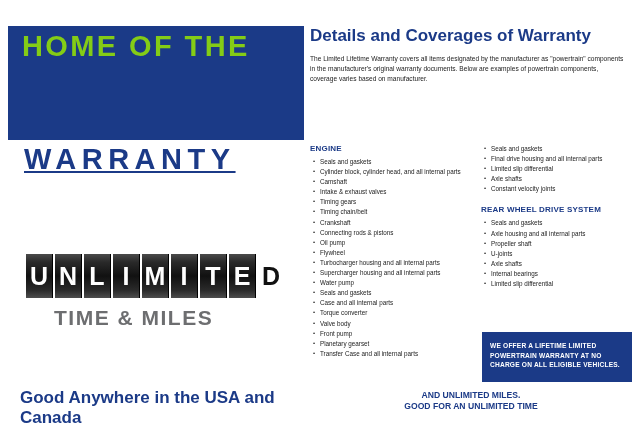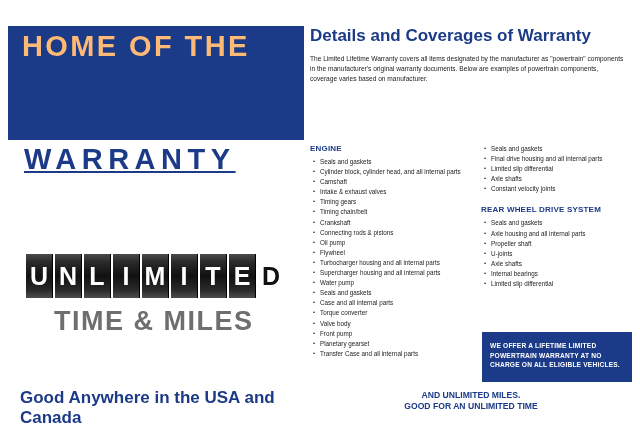--- a/index.html
+++ b/index.html
@@ -37,21 +37,21 @@
     height: 114px;
     background: #1b3a87;
   }
   .hero-line1 {
     position: absolute;
     left: 14px;
     top: 4px;
     font-size: 29px;
     font-weight: bold;
     letter-spacing: 2.4px;
-    color: #fdba74;
+    color: #84cc16;
     font-family: "Liberation Sans", sans-serif;
   }
   .hero-line2 {
     position: absolute;
     left: 13px;
     top: 34px;
     font-size: 47px;
     font-weight: bold;
     letter-spacing: 1.2px;
     color: #ffffff;
@@ -92,21 +92,21 @@
   }
   .od-cell.last {
     background: #ffffff;
     color: #111111;
     border-right: none;
   }
   .time-miles {
     position: absolute;
     left: 46px;
     top: 280px;
-    font-size: 27px;
+    font-size: 21px;
     font-weight: bold;
     letter-spacing: 1.5px;
     color: #6d6e70;
     font-family: "Liberation Sans", sans-serif;
   }
   .good-anywhere {
     position: absolute;
     left: 12px;
     top: 362px;
     font-size: 17px;

